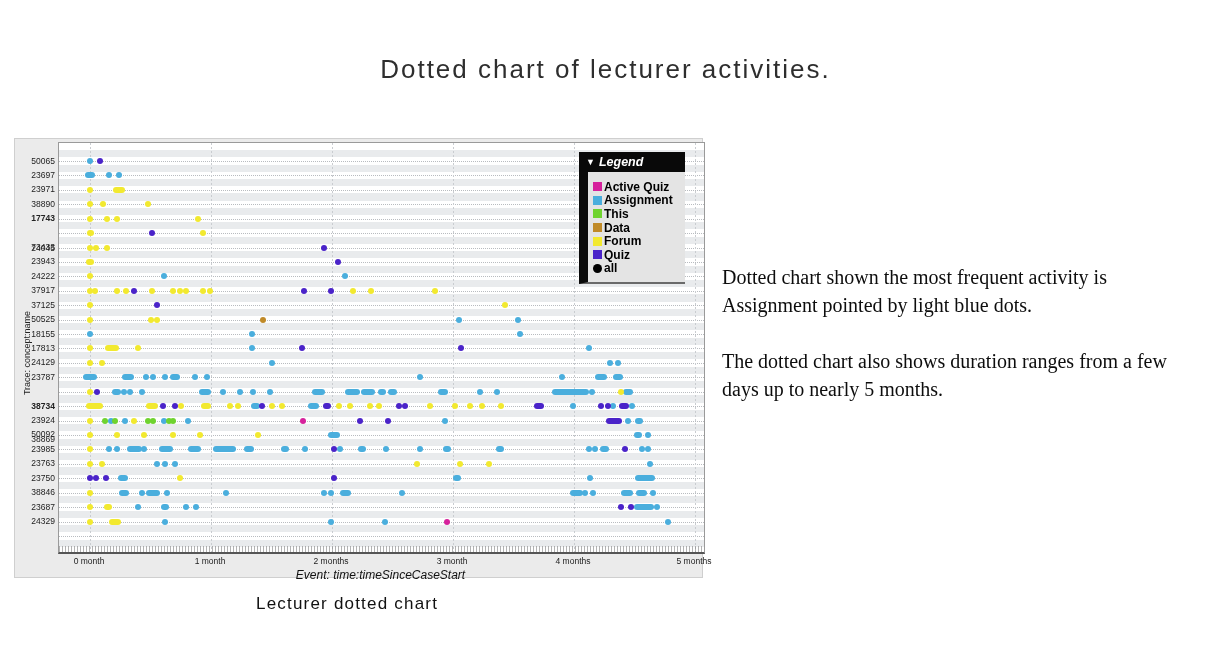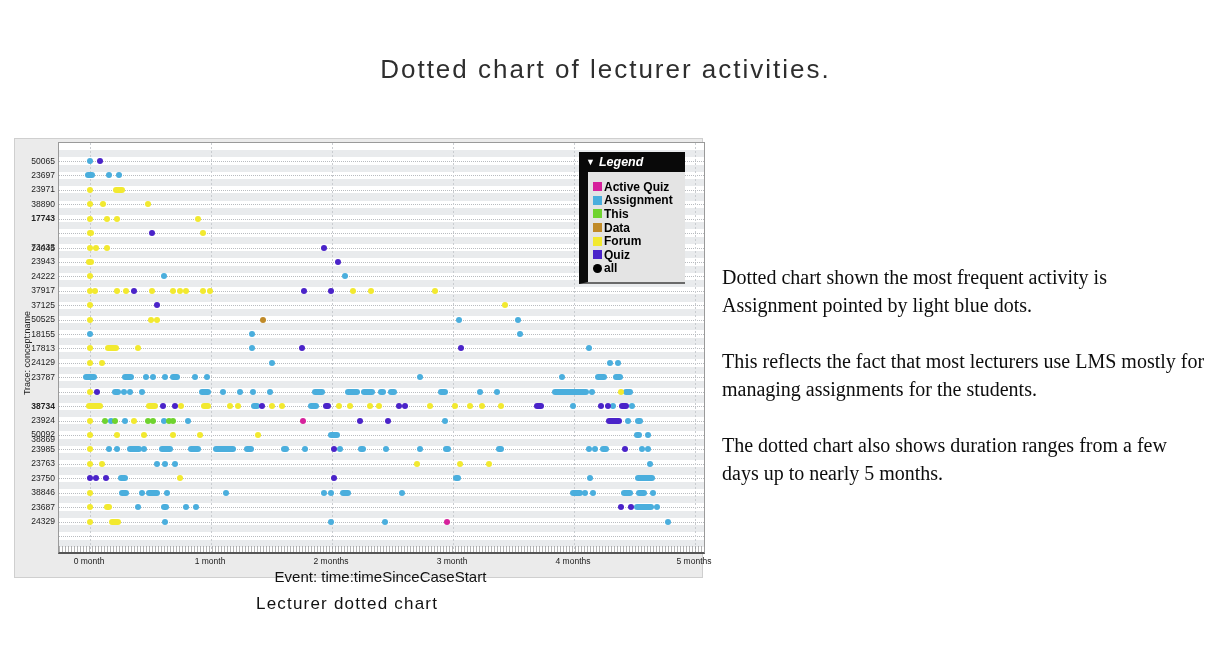--- a/index.html
+++ b/index.html
@@ -9,21 +9,21 @@
   .plot{position:absolute;left:43px;top:3px;width:645px;height:409px;background:#fff;border:1px solid #9a9a9a;border-bottom:2px solid #555;box-sizing:content-box;overflow:hidden;}
   .stripe{position:absolute;left:0;width:100%;height:7.2px;background:#e9ebed;z-index:0;}
   .rowline{position:absolute;left:0;width:100%;height:0;border-top:1px dotted #b9bcc0;z-index:1;}
   .gridline{position:absolute;top:0;bottom:0;width:1px;background-image:repeating-linear-gradient(180deg,#c9ccd0 0 2px,transparent 2px 4px);z-index:1;}
   .ruler{position:absolute;left:0;right:0;bottom:0;height:6px;background:repeating-linear-gradient(90deg,#8a8a8a 0 1px,transparent 1px 3px);opacity:.65;z-index:2;}
   .dot{position:absolute;height:6px;border-radius:3px;z-index:3;}
   .y-labels{position:absolute;left:0;top:3px;width:41px;height:409px;}
   .y-label{position:absolute;right:1px;font-size:8.5px;color:#222;white-space:nowrap;}
   .y-title{position:absolute;left:-88px;top:209px;width:200px;text-align:center;font-size:9px;color:#222;transform:rotate(-90deg);}
   .x-tick{position:absolute;top:417px;transform:translateX(-50%);font-size:8.5px;color:#222;white-space:nowrap;}
-  .x-title{position:absolute;left:43px;width:645px;top:429px;text-align:center;font-size:15px;color:#111;}
+  .x-title{position:absolute;left:43px;width:645px;top:429px;text-align:center;font-size:12px;color:#111;font-style:italic;}
   .legend{position:absolute;left:564px;top:13px;width:106px;z-index:5;}
   .legend-header{height:20px;background:#090909;color:#fff;font-style:italic;font-weight:bold;font-size:12.5px;line-height:20px;padding-left:7px;}
   .legend-header .tri{font-style:normal;font-size:9px;margin-right:4px;position:relative;top:-1px;}
   .legend-body{border-left:9px solid #0a0a0a;border-bottom:2px solid #6a6a6a;background:#e4e4e4;padding:8px 4px 7px 5px;}
   .legend-entry{display:flex;align-items:center;height:13.6px;}
   .legend-swatch{width:9px;height:9px;margin-right:2px;flex:none;}
   .legend-swatch.circle{border-radius:50%;}
   .legend-label{font-size:12px;font-weight:bold;color:#000;white-space:nowrap;}
   .caption{position:absolute;left:256px;top:594px;font-size:17px;letter-spacing:1.2px;color:#111;}
   .annotation{position:absolute;left:722px;top:263px;width:484px;font-family:"Liberation Serif",serif;font-size:20px;line-height:28px;color:#0d0d0d;}
@@ -409,16 +409,15 @@
             <div class="legend-swatch circle" style="background: rgb(0, 0, 0);"></div>
             <div class="legend-label">all</div>
           </div>
         </div>
     </div>
   </div>
 
   <div class="caption">Lecturer dotted chart</div>
   <div class="annotation" id="annotation">
       <p>Dotted chart shown the most frequent activity is Assignment pointed by light blue dots.</p>
-      <p>This reflects the fact that most lecturers use LMS mostly for managing assignments for the students.</p>
       <p>The dotted chart also shows duration ranges from a few days up to nearly 5 months.</p>
     </div>
 </div>
 
 </body></html>

